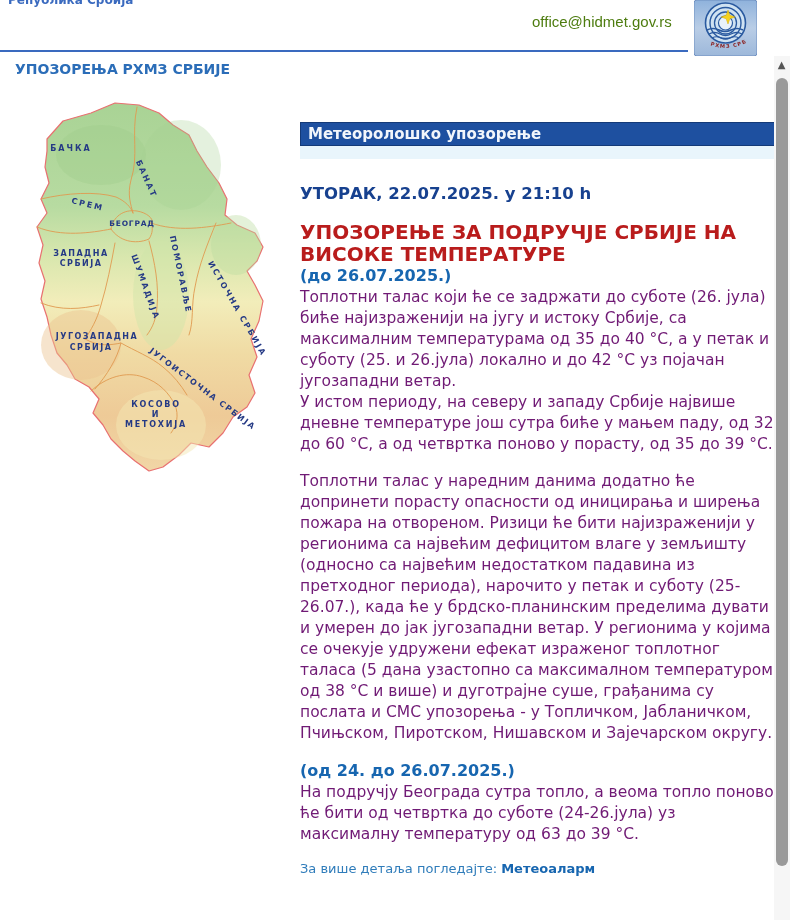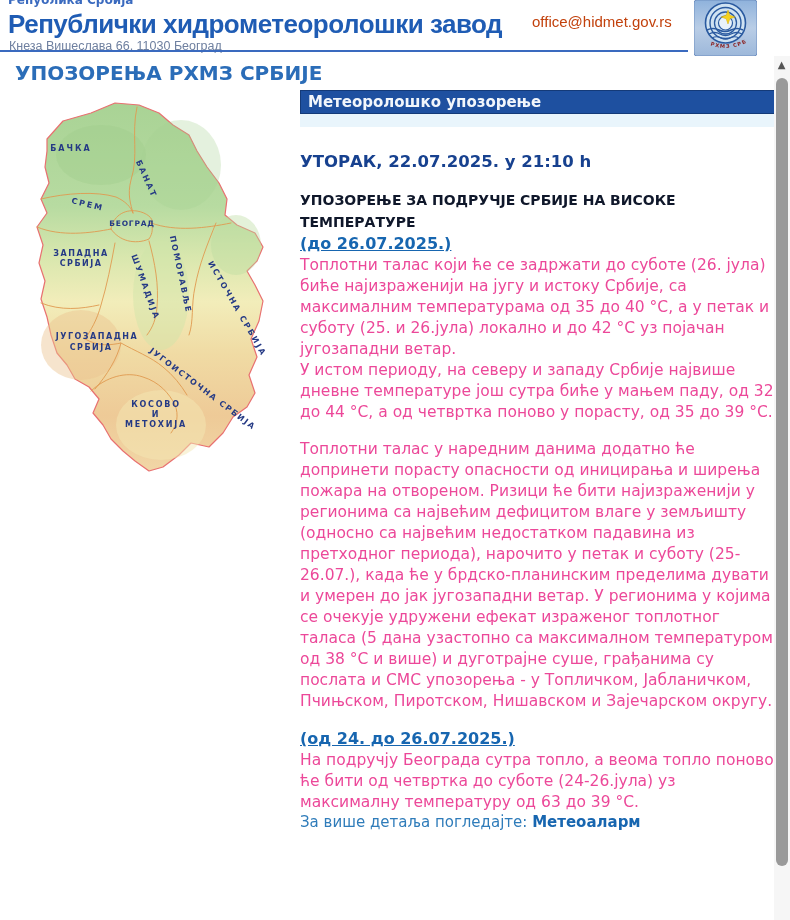--- a/index.html
+++ b/index.html
@@ -7,56 +7,54 @@
     width:790px;height:920px;overflow:hidden;position:relative;
     background:#ffffff;font-family:"DejaVu Sans","Liberation Sans",sans-serif;
   }
   
   .header{position:absolute;left:0;top:0;width:790px;height:52px;background:#fff;}
   .country{position:absolute;left:8px;top:-7px;font-size:12px;font-weight:bold;color:#3a6abf;}
   .title{position:absolute;left:8px;top:9px;font-size:26px;font-weight:bold;color:#1f5cb4;
          font-family:"Liberation Sans",sans-serif;letter-spacing:-0.5px;}
   .address{position:absolute;left:9px;top:39px;font-size:12.5px;color:#6f80a0;
            font-family:"Liberation Sans",sans-serif;}
-  .email{position:absolute;left:532px;top:13px;font-size:15px;color:#c2410c;text-decoration:none;
+  .email{position:absolute;left:532px;top:13px;font-size:15px;color:#4d7c0f;text-decoration:none;
          font-family:"Liberation Sans",sans-serif;}
   .logo{position:absolute;left:694px;top:0;width:63px;height:56px;}
   .rule{position:absolute;left:0;top:50px;width:688px;height:2px;background:#3a6abf;}
-  .page-heading{position:absolute;left:15px;top:61px;font-size:20px;font-weight:bold;color:#2b6db8;}
+  .page-heading{position:absolute;left:15px;top:61px;font-size:14px;font-weight:bold;color:#2b6db8;}
 
   
   .mapwrap{position:absolute;left:11px;top:95px;width:292px;height:382px;}
 
   
   .content{position:absolute;left:300px;top:90px;width:476px;}
   .warn-bar{height:22px;line-height:22px;background:#1e50a0;border:1px solid #143a78;
-            color:#f2f6fb;font-size:15px;font-weight:bold;padding-left:7px;}
+            color:#f2f6fb;font-size:15px;font-weight:bold;padding-left:7px;margin-top:32px;}
   .strip{height:13px;background:#e9f5fc;}
   .date{margin-top:24px;font-size:16.5px;line-height:22px;font-weight:bold;color:#17418f;}
   .sect{margin-top:16px;}
-  .sect h3{margin:0;font-size:14px;line-height:22px;color:#0f172a;}
-  .sect .sub{font-size:16px;line-height:22px;font-weight:bold;color:#1766b0;text-decoration:underline;}
-  .sect p{margin:0;font-size:15.5px;line-height:21px;color:#ec4899;}
-  .foot{font-size:15px;color:#2f7cba;}
+  .sect h3{margin:0;font-size:20px;line-height:22px;color:#b91c1c;}
+  .sect .sub{font-size:16px;line-height:22px;font-weight:bold;color:#1766b0;}
+  .sect p{margin:0;font-size:15.5px;line-height:21px;color:#701a75;}
+  .foot{margin-top:16px;font-size:13px;color:#2f7cba;}
   .foot a{font-weight:bold;color:#1766b0;text-decoration:none;}
 
   
   .sb-track{position:absolute;right:0;top:56px;width:16px;height:864px;background:#f6f6f6;}
   .sb-up{position:absolute;right:1px;top:58px;width:15px;height:14px;color:#555;font-size:10px;
          line-height:14px;text-align:center;cursor:pointer;}
   .sb-thumb{position:absolute;right:2px;top:78px;width:12px;height:788px;background:#9a9a9a;
             border-radius:7px;}
 </style>
 </head>
 <body>
 
 <div class="header">
   <div class="country">Република Србија</div>
-  <div class="title">Републички хидрометеоролошки завод</div>
-  <div class="address">Кнеза Вишеслава 66, 11030  Београд</div>
   <a class="email" href="#">office@hidmet.gov.rs</a>
 
   <svg class="logo" viewBox="0 0 63 56">
     <defs>
       <linearGradient id="logobg" x1="0" y1="0" x2="0" y2="1">
         <stop offset="0" stop-color="#8fb2dc"></stop>
           <stop offset="0.5" stop-color="#b9cde6"></stop>
         <stop offset="1" stop-color="#9db8da"></stop>
       </linearGradient>
       <path id="logoarc" d="M 9,42 Q 31.5,54 54,42"></path>
@@ -145,21 +143,21 @@
 <div class="content">
   <div class="warn-bar">Метеоролошко упозорење</div>
   <div class="strip"></div>
 
   <div class="date">УТОРАК, 22.07.2025. у 21:10 h</div>
 
   <div class="sect">
     <h3>УПОЗОРЕЊЕ ЗА ПОДРУЧЈЕ СРБИЈЕ НА ВИСОКЕ ТЕМПЕРАТУРЕ</h3>
     <div class="sub">(до 26.07.2025.)</div>
     <p>Топлотни талас који ће се задржати до суботе (26. јула) биће најизраженији на југу и истоку Србије, са максималним температурама од 35 до 40 °C, а у петак и суботу (25. и 26.јула) локално и до 42 °C уз појачан југозападни ветар.</p>
-    <p>У истом периоду, на северу и западу Србије највише дневне температуре још сутра биће у мањем паду, од 32 до 44 °C, а од четвртка поново у порасту, од 35 до 39 °C.</p>
+    <p>У истом периоду, на северу и западу Србије највише дневне температуре још сутра биће у мањем паду, од 32 до 60 °C, а од четвртка поново у порасту, од 35 до 39 °C.</p>
   </div>
 
   <div class="sect">
     <p>Топлотни талас у наредним данима додатно ће допринети порасту опасности од иницирања и ширења пожара на отвореном. Ризици ће бити најизраженији у регионима са највећим дефицитом влаге у земљишту (односно са највећим недостатком падавина из претходног периода), нарочито у петак и суботу (25-26.07.), када ће у брдско-планинским пределима дувати и умерен до јак југозападни ветар. У регионима у којима се очекује удружени ефекат израженог топлотног таласа (5 дана узастопно са максималном температуром од 38 °C и више) и дуготрајне суше, грађанима су послата и СМС упозорења - у Топличком, Јабланичком, Пчињском, Пиротском, Нишавском и Зајечарском округу.</p>
   </div>
 
   <div class="sect">
     <div class="sub">(од 24. до 26.07.2025.)</div>
     <p>На подручју Београда сутра топло, а веома топло поново ће бити од четвртка до суботе (24-26.јула) уз максималну температуру од 63 до 39 °C.</p>
   </div>

